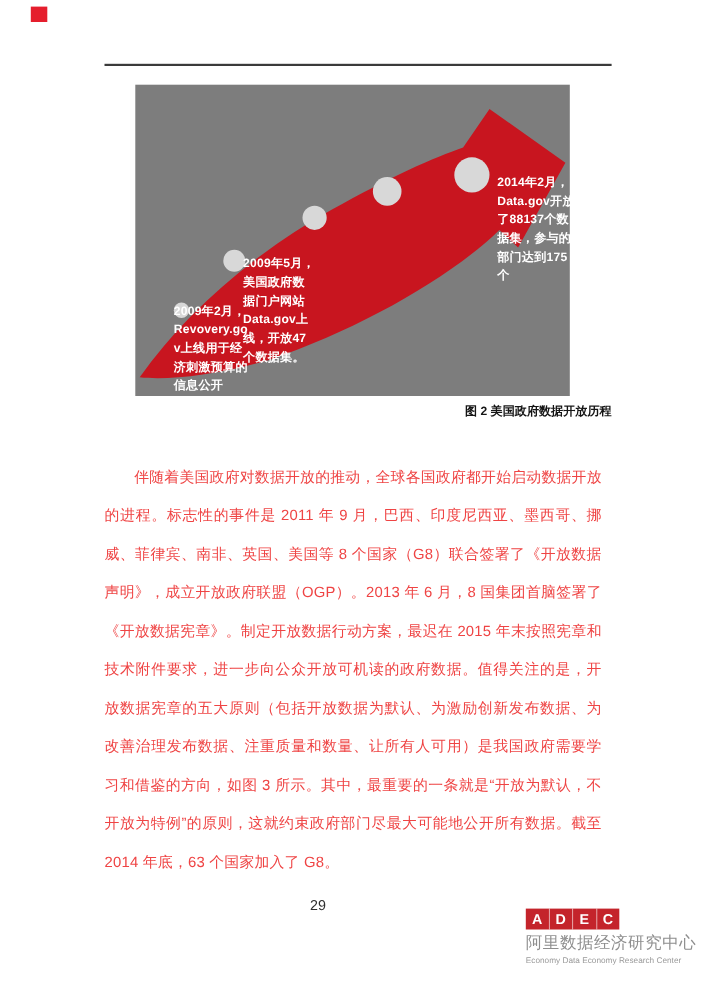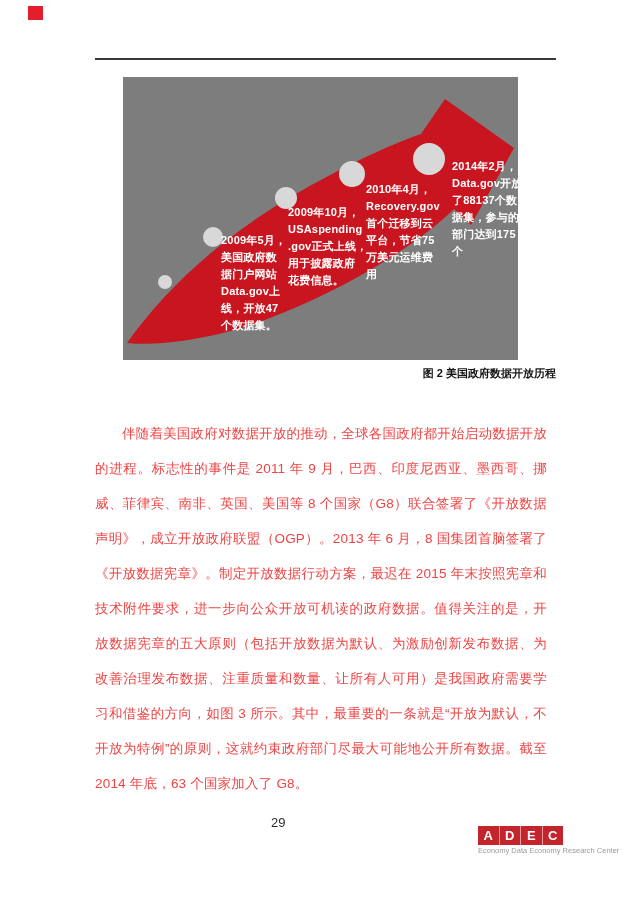--- a/index.html
+++ b/index.html
@@ -24,21 +24,21 @@
   .caption{
     position:absolute;left:95px;top:366px;width:461px;text-align:right;
     font-size:11px;font-weight:bold;color:#151515;
   }
   .body-text{
     position:absolute;left:95px;top:416px;width:452px;margin:0;
     font-size:13.5px;line-height:35px;color:#ef4444;text-align:justify;
     text-indent:2em;letter-spacing:0.2px;
   }
   .page-number{
-    position:absolute;left:271px;top:815px;width:36px;
+    position:absolute;left:271px;top:815px;width:36px;text-align:center;
     font-size:13px;color:#2e2e2e;
   }
   .logo{position:absolute;left:478px;top:826px;width:155px;}
   .logo-bar{
     display:flex;width:85px;height:19px;background:#c4242b;
   }
   .logo-bar span{
     flex:1;display:flex;align-items:center;justify-content:center;
     color:#ffffff;font-size:13px;font-weight:bold;
     border-right:1px solid rgba(255,255,255,0.55);
@@ -65,37 +65,31 @@
                L 348 148
                L 331 132
                C 288 174, 205 222, 122 250
                C 75 264, 30 269, 4 266 Z" fill="#c8151f"></path>
       <circle cx="42" cy="205" r="7" fill="#d8d8d8"></circle>
       <circle cx="90" cy="160" r="10" fill="#d8d8d8"></circle>
       <circle cx="163" cy="121" r="11" fill="#d8d8d8"></circle>
       <circle cx="229" cy="97" r="13" fill="#d8d8d8"></circle>
       <circle cx="306" cy="82" r="16" fill="#d8d8d8"></circle>
     </svg>
+    <div class="milestone m1">2009年2月，
+Revovery.go
+v上线用于经
+济刺激预算的
+信息公开</div>
     <div class="milestone m2">2009年5月，
 美国政府数
 据门户网站
 Data.gov上
 线，开放47
 个数据集。</div>
-    <div class="milestone m3">2009年10月，
-USAspending
-.gov正式上线，
-用于披露政府
-花费信息。</div>
-    <div class="milestone m4">2010年4月，
-Recovery.gov
-首个迁移到云
-平台，节省75
-万美元运维费
-用</div>
     <div class="milestone m5">2014年2月，
 Data.gov开放
 了88137个数
 据集，参与的
 部门达到175
 个</div>
   </figure>
 
   <div class="caption">图 2  美国政府数据开放历程</div>
 
@@ -103,16 +97,17 @@
 
   <div class="page-number">29</div>
 
   <div class="logo">
     <div class="logo-bar">
       <span>A</span>
       <span>D</span>
       <span>E</span>
       <span>C</span>
     </div>
+    <div class="logo-cn">阿里数据经济研究中心</div>
     <div class="logo-en">Economy Data Economy Research Center</div>
   </div>
 
 </div>
 
 </body></html>

